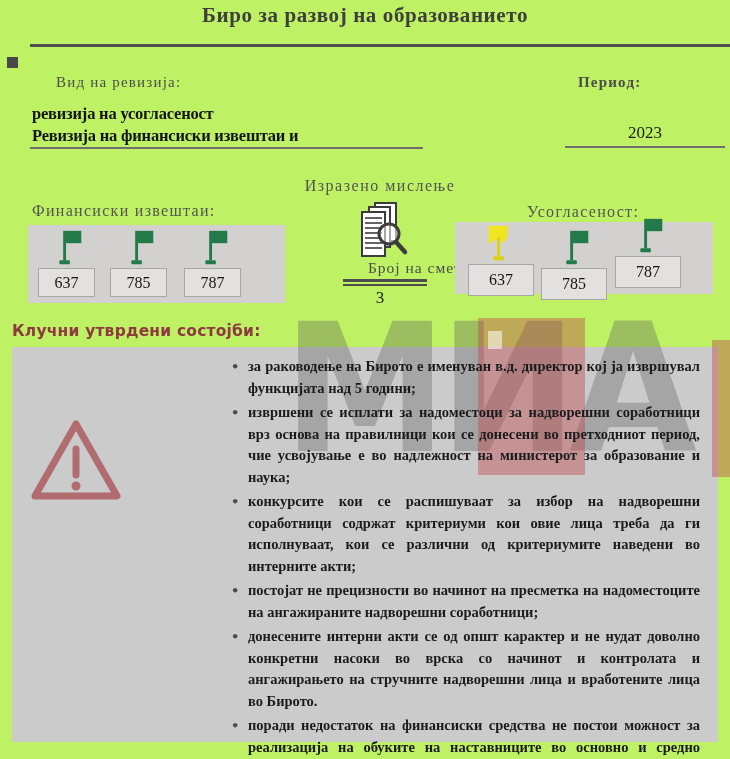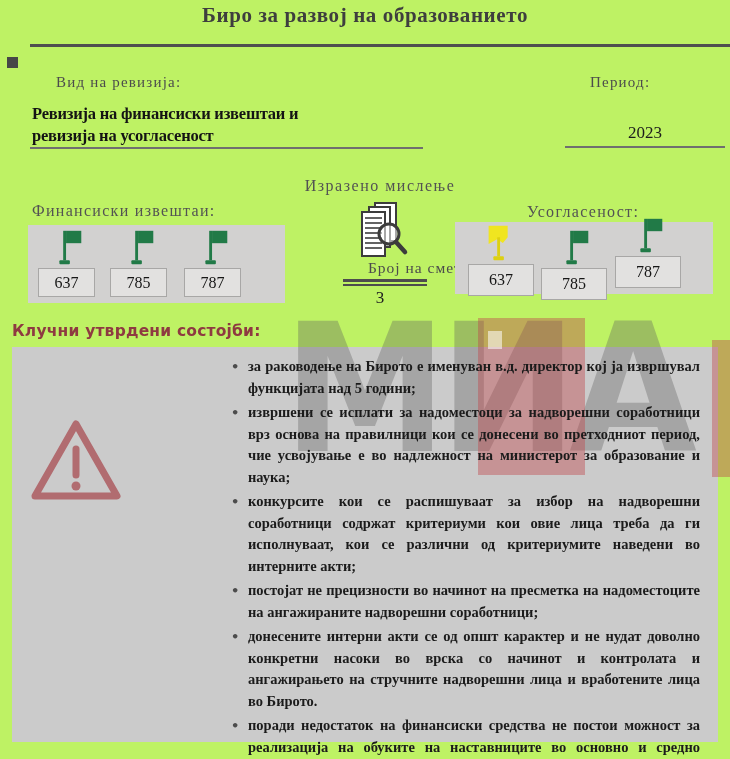--- a/index.html
+++ b/index.html
@@ -6,21 +6,21 @@
   .page{position:relative;width:730px;height:759px;background:#bef264;overflow:hidden;
         font-family:"Liberation Serif",serif;}
 
   
   .title{position:absolute;top:3px;left:0;width:730px;text-align:center;
          font:700 21px "Liberation Serif",serif;color:#3e3e3e;letter-spacing:.6px;}
   .rule{position:absolute;left:30px;top:44px;width:700px;height:3px;background:var(--rule-dark,#4f4f4f);}
   .margin-square{position:absolute;left:7px;top:57px;width:11px;height:11px;background:#474747;}
   .label{position:absolute;font:400 15px "Liberation Serif",serif;color:#4c4c4c;letter-spacing:1.2px;}
   .audit-type-label{left:32px;top:74px;margin-left:24px;}
-  .period-label{left:590px;top:74px;}
+  .period-label{left:578px;top:74px;font-weight:bold;}
   .audit-type-value{position:absolute;left:32px;top:103px;
          font:700 16.5px/22px "Liberation Serif",serif;color:#141414;letter-spacing:-.2px;}
   .left-underline{position:absolute;left:30px;top:147px;width:393px;height:2px;background:#6f6f6f;}
   .period-value{position:absolute;left:565px;top:123px;width:160px;text-align:center;
          font:400 17px "Liberation Serif",serif;color:#1c1c1c;}
   .right-underline{position:absolute;left:565px;top:146px;width:160px;height:2px;background:#6f6f6f;}
 
   
   .opinion-title{position:absolute;left:275px;top:177px;width:210px;text-align:center;
          font:400 16px "Liberation Serif",serif;color:#535353;letter-spacing:1.5px;}
@@ -76,22 +76,22 @@
 <body>
 
 <div class="page">
 
   <div class="title">Биро за развој на образованието</div>
   <div class="rule"></div>
   <div class="margin-square"></div>
   <div class="label audit-type-label">Вид на ревизија:</div>
   <div class="label period-label">Период:</div>
   <div class="audit-type-value">
+    <div>ревизија на усогласеност</div>
     <div>Ревизија на финансиски извештаи и</div>
-    <div>ревизија на усогласеност</div>
   </div>
   <div class="left-underline"></div>
   <div class="period-value">2023</div>
   <div class="right-underline"></div>
 
   <div class="opinion-title">Изразено мислење</div>
 
   <div class="doc-icon">
     <svg width="60" height="60" viewBox="0 0 60 60">
       <g fill="#ffffff" stroke="var(--icon-dark,#3c3c3c)" stroke-width="2">

